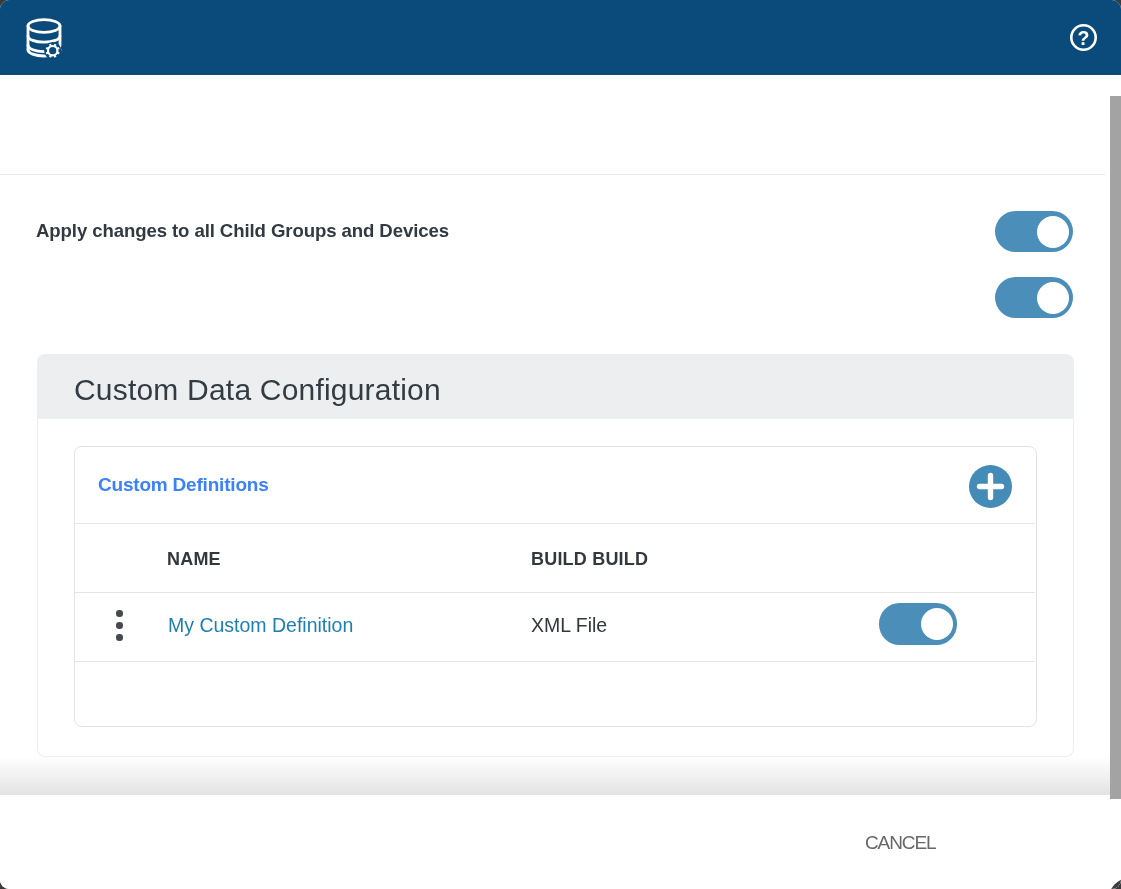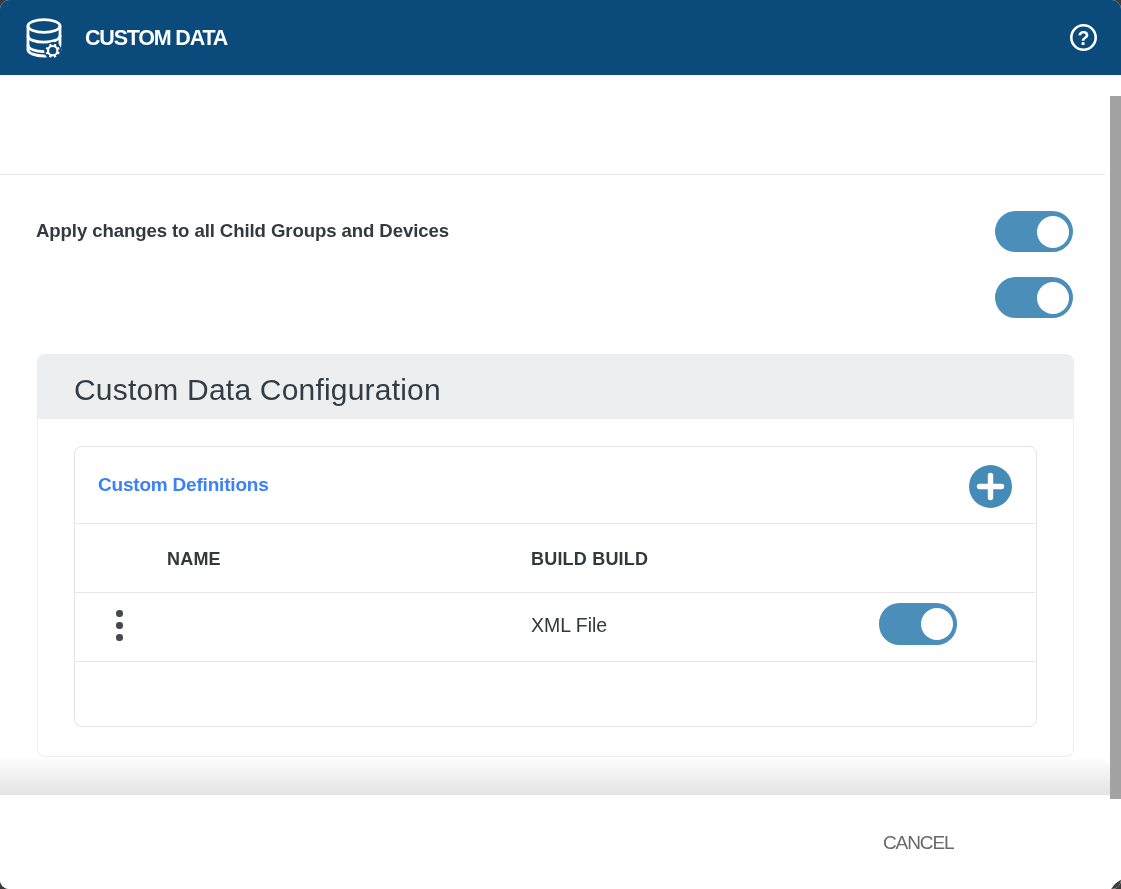--- a/index.html
+++ b/index.html
@@ -31,21 +31,21 @@
   .inner-title{left:98px;top:474px;font-size:19px;letter-spacing:-0.2px;font-weight:bold;color:#3b82f6;}
   .plusbtn{left:969px;top:465px;width:43px;height:43px;border-radius:50%;background:#458bb7;}
   .th{font-size:18px;font-weight:bold;color:#32383d;letter-spacing:0.2px;}
   .link{font-size:19.5px;color:#1f7fb2;}
   .cell{font-size:19.5px;color:#32383d;}
   .dot{width:6.5px;height:6.5px;border-radius:50%;background:#45494d;left:116px;}
   
   .shadow{left:0;top:756px;width:1121px;height:39px;
           background:linear-gradient(to bottom, rgba(0,0,0,0) 0%, rgba(0,0,0,0.11) 100%);}
   .footer{left:0;top:795px;width:1121px;height:94px;background:#fff;}
-  .cancel{left:865px;top:832px;font-size:19px;color:#686868;letter-spacing:-1.1px;margin-left:18px;}
+  .cancel{left:865px;top:832px;font-size:19px;color:#686868;letter-spacing:-1.1px;}
   .save{left:972px;top:817px;width:126px;height:54px;background:#3d80b2;border-radius:7px;
         color:#fff;font-size:20px;letter-spacing:-1.4px;text-align:center;line-height:53px;}
   
   .sb-thumb{left:1110px;top:96px;width:11px;height:703px;background:#a3a3a3;}
   
   .chat{left:1108px;top:877px;width:48px;height:48px;border-radius:50%;background:#3b3e40;}
 </style>
 </head>
 <body>
 <div class="modal">
@@ -66,21 +66,20 @@
       <line x1="31.23" y1="35.58" x2="33.26" y2="36.42"></line>
       <line x1="28.58" y1="38.23" x2="29.42" y2="40.26"></line>
       <line x1="24.82" y1="38.23" x2="23.98" y2="40.26"></line>
       <line x1="22.17" y1="35.58" x2="20.14" y2="36.42"></line>
       <line x1="22.17" y1="31.82" x2="20.14" y2="30.98"></line>
       <line x1="24.82" y1="29.17" x2="23.98" y2="27.14"></line>
       <line x1="28.58" y1="29.17" x2="29.42" y2="27.14"></line>
       <line x1="31.23" y1="31.82" x2="33.26" y2="30.98"></line>
     </g>
 </svg>
-  <div class="abs hdr-title">CUSTOM DATA</div>
   <svg class="abs" style="left:1069px;top:23px;" width="29" height="29" viewBox="0 0 29 29">
     <circle cx="14.5" cy="14.5" r="12.2" fill="none" stroke="#fff" stroke-width="2.6"></circle>
     <text x="14.5" y="22" font-family="Liberation Sans" font-size="19.5" font-weight="bold" fill="#fff" text-anchor="middle">?</text>
   </svg>
 
   <div class="abs divider" style="left:0;top:174px;width:1105px;"></div>
 
   <div class="abs lbl" style="left:36px;top:220px;">Apply changes to all Child Groups and Devices</div>
   <div class="abs tog" style="left:995px;top:211px;">
       <div class="knob"></div>
@@ -101,20 +100,21 @@
       <line x1="21.5" y1="10.5" x2="21.5" y2="32.5"></line>
     </g>
   </svg>
   <div class="abs divider" style="left:75px;top:523px;width:960px;background:#e6e6e6;"></div>
   <div class="abs th" style="left:167px;top:549px;">NAME</div>
   <div class="abs th" style="left:531px;top:549px;">BUILD BUILD</div>
   <div class="abs divider" style="left:75px;top:592px;width:960px;background:#e6e6e6;"></div>
   <div class="abs dot" style="top:610px;"></div>
   <div class="abs dot" style="top:622px;"></div>
   <div class="abs dot" style="top:634px;"></div>
+  <div class="abs link" style="left:168px;top:614px;">My Custom Definition</div>
   <div class="abs cell" style="left:531px;top:614px;">XML File</div>
   <div class="abs tog" style="left:879px;top:603px;width:78px;height:42px;">
       <div class="knob"></div>
     </div>
   <div class="abs divider" style="left:75px;top:661px;width:960px;background:#e6e6e6;"></div>
 
   <div class="abs shadow"></div>
   <div class="abs footer"></div>
   <div class="abs cancel">CANCEL</div>
 

